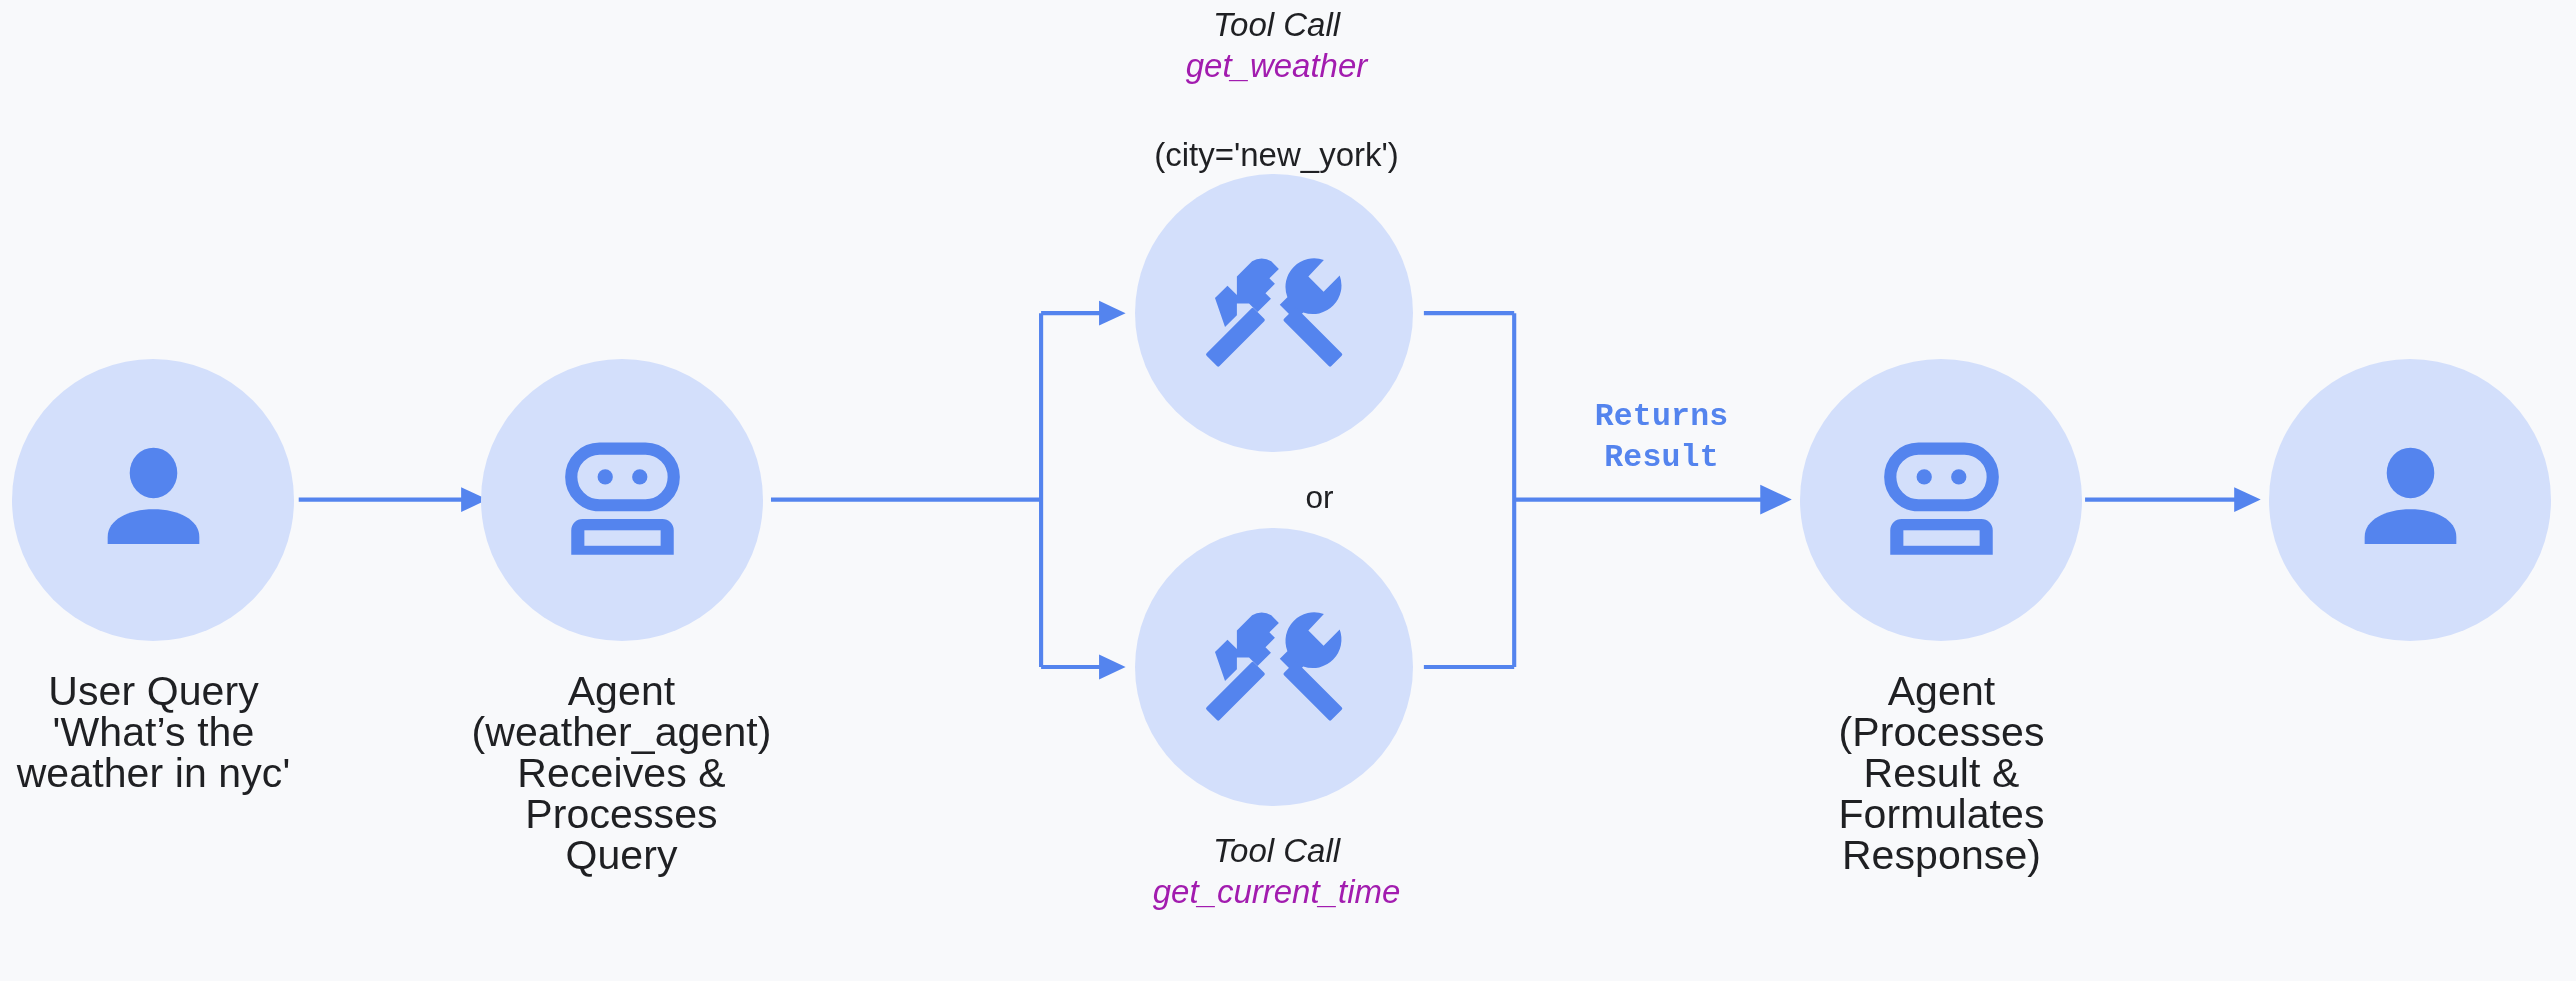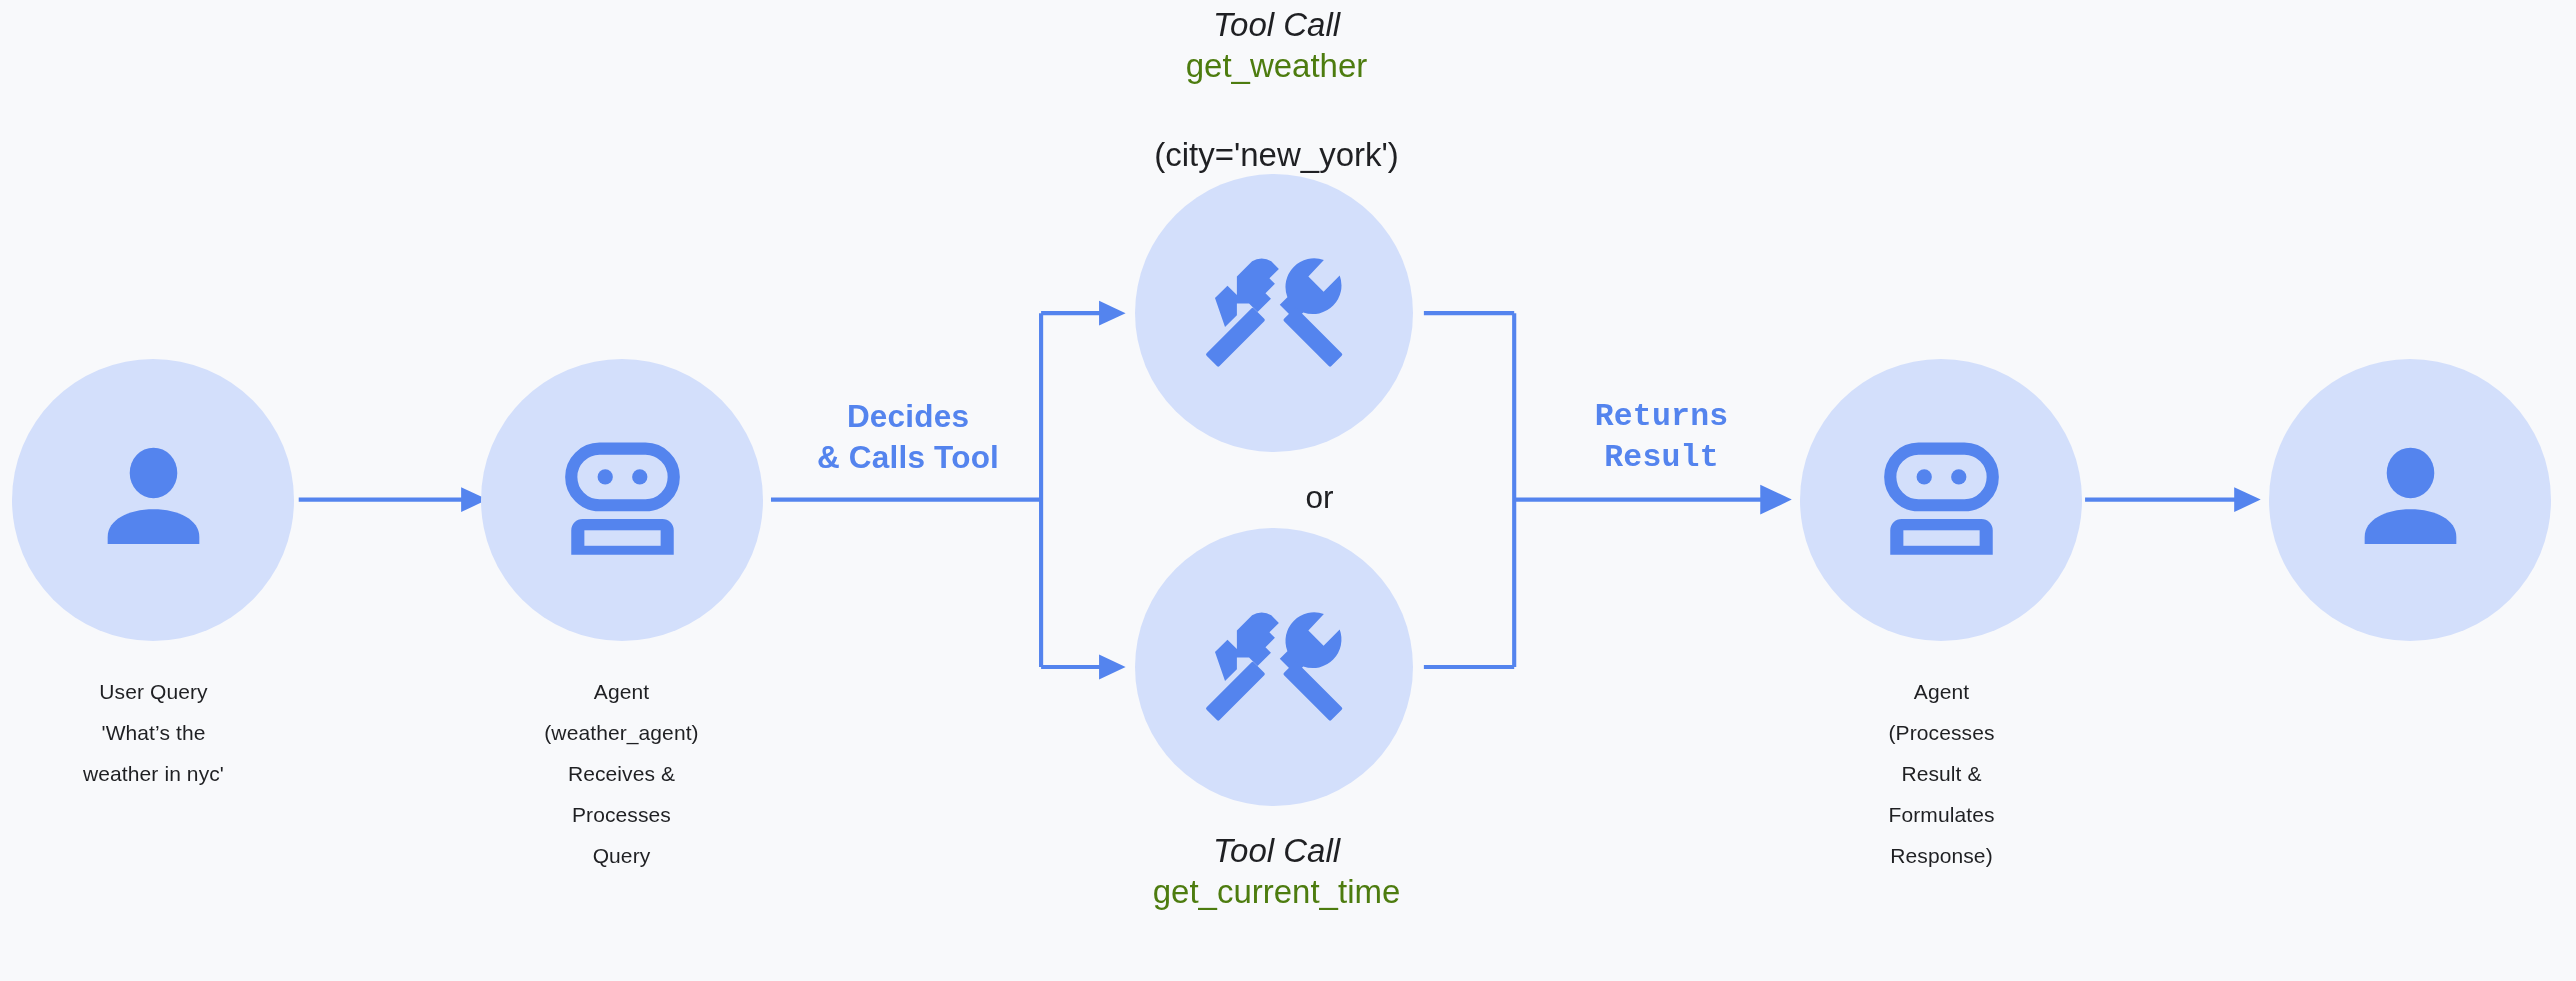--- a/index.html
+++ b/index.html
@@ -15,21 +15,21 @@
   .bubble{
     position:absolute;
     border-radius:50%;
     background:#d3dffb;
     display:flex;align-items:center;justify-content:center;
   }
   .caption{
     position:absolute;
     text-align:center;
     color:#1f2023;
-    font-size:21px;
+    font-size:41px;
     line-height:41px;
     white-space:pre-line;
     letter-spacing:0.1px;
   }
   .edge-label{
     position:absolute;
     text-align:center;
     color:#5484ee;
     font-weight:bold;
     font-size:31.5px;
@@ -44,21 +44,21 @@
     font-size:31.5px;
     line-height:36px;
   }
   .tool-caption{
     position:absolute;
     text-align:center;
     color:#1f2023;
     font-size:33px;
     line-height:41px;
   }
-  .tool-caption .fn{color:#4d7c0f;display:block;}
+  .tool-caption .fn{color:#a21caf;display:block;font-style:italic;}
   .tool-caption .args{display:block;margin-top:48px;}
   .tool-caption .ttl{display:block;font-style:italic;}
 </style>
 </head>
 <body>
 
 <div id="stage">
 
   <svg class="layer" viewBox="0 0 3108 1184">
     <defs>
@@ -177,20 +177,18 @@
 Formulates
 Response)</div>
 
   <div class="bubble" style="left:2269px;top:359px;width:282px;height:282px;">
     <svg width="141" height="141" viewBox="0 0 24 24">
       <ellipse cx="12" cy="7.3" rx="4.05" ry="4.3" fill="#5484ee"></ellipse>
       <path d="M4.2 19.4 v-1.2 c0-2.9 3.5-4.7 7.8-4.7 s7.8 1.8 7.8 4.7 v1.2 Z" fill="#5484ee"></path>
     </svg>
   </div>
 
-  <div class="edge-label" style="left:771px;top:396px;width:274px;">Decides
-&amp; Calls Tool</div>
 
   <div class="edge-label" style="left:1537px;top:396px;width:249px;font-family:Liberation Mono, monospace;">Returns
 Result</div>
 
 </div>
 
 
 </body></html>

